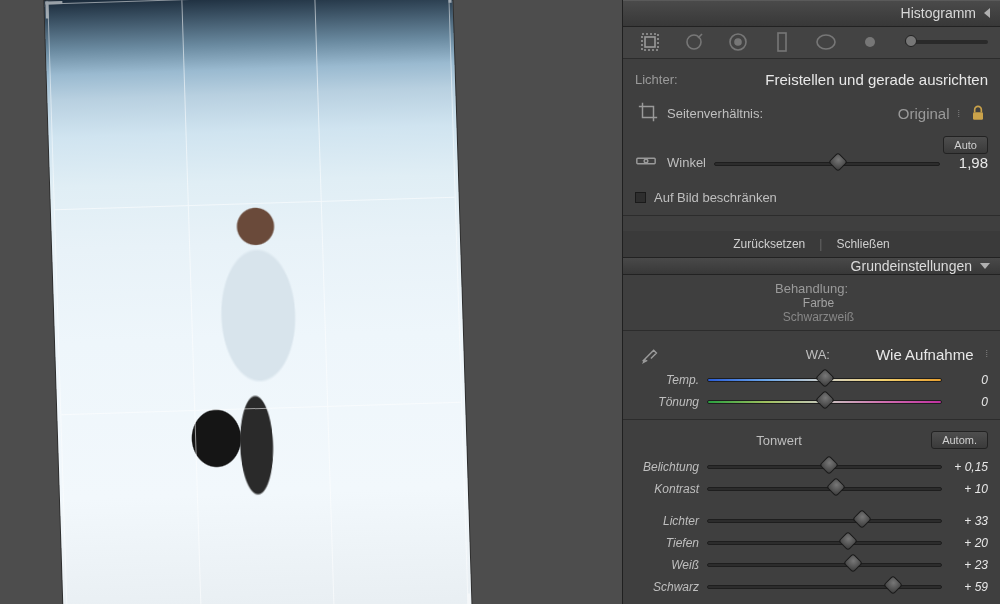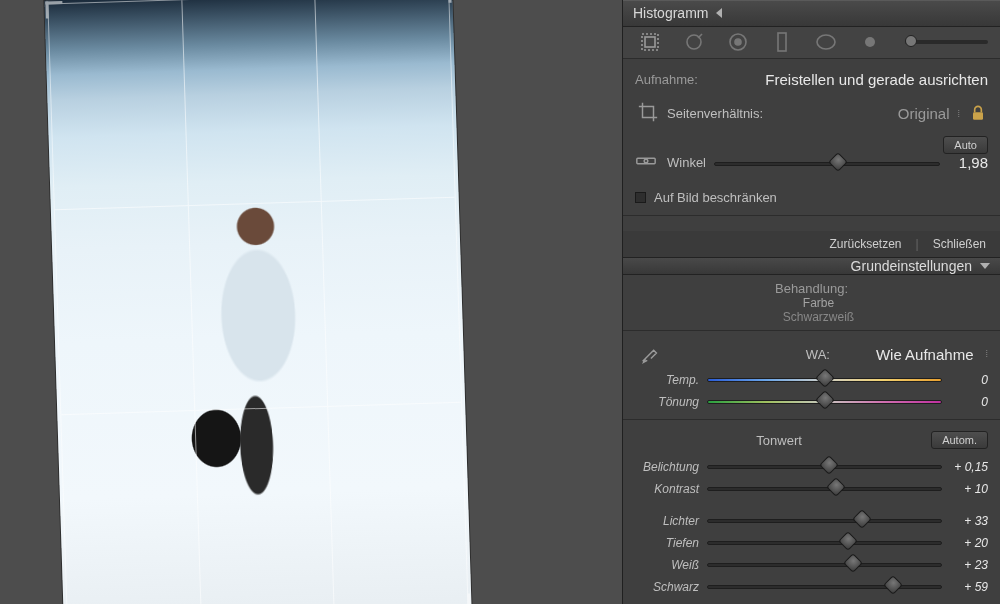--- a/index.html
+++ b/index.html
@@ -32,21 +32,21 @@
     opacity:.55;
   }
   .crop-overlay::before, .crop-overlay::after { content:""; position:absolute; width:14px; height:14px; }
   .crop-overlay::before { top:-3px; left:-3px; border-top:3px solid #fff; border-left:3px solid #fff; }
   .crop-overlay::after  { bottom:-3px; right:-3px; border-bottom:3px solid #fff; border-right:3px solid #fff; }
   .c-tr, .c-bl { position:absolute; width:14px; height:14px; }
   .c-tr { top:-3px; right:-3px; border-top:3px solid #fff; border-right:3px solid #fff; }
 
   .panel { flex:1; height:604px; background:#3f3f3f; border-left:1px solid #202020; color:#bfbfbf; font-size:12px; overflow:hidden; display:flex; flex-direction:column; }
   .pane-header {
-    height:42px; display:flex; align-items:center; justify-content:flex-start;
+    height:42px; display:flex; align-items:center; justify-content:flex-end;
     padding:0 10px; background:linear-gradient(#4a4a4a,#383838);
     border-top:1px solid #5a5a5a; border-bottom:1px solid #222;
     color:#d8d8d8; font-size:14px; gap:8px;
   }
   .tri { width:0; height:0; border-top:6px solid #b0b0b0; border-left:5px solid transparent; border-right:5px solid transparent; }
   .tri-left { border-top:5px solid transparent; border-bottom:5px solid transparent; border-right:6px solid #b0b0b0; border-left:none; width:0; height:0; }
 
   .toolrow {
     height:52px; display:flex; align-items:center; gap:14px; padding:0 12px;
     border-bottom:1px solid #2c2c2c; background:#434343;
@@ -70,21 +70,21 @@
   .track { position:absolute; left:0; right:0; top:5px; height:4px; background:#2c2c2c; border-radius:2px; border:1px solid #1e1e1e; }
   .track.grad-temp { background:linear-gradient(90deg,#2b5dd6,#6aa5e8,#d0d0c8,#f0d070,#e8a030); }
   .track.grad-tint { background:linear-gradient(90deg,#2aa040,#a0c060,#c8c8c0,#d070b0,#c030a0); }
   .thumb { position:absolute; top:-2px; width:14px; height:14px; background:radial-gradient(circle at 40% 35%,#777,#3a3a3a); border:1px solid #1a1a1a; border-radius:3px; transform:rotate(45deg); margin-left:-7px; }
 
   .slider-row { display:flex; align-items:center; height:22px; gap:0;font-style:italic; }
   .slider-row .nm  { width:72px; text-align:right; color:#bfbfbf; font-size:12px; padding-right:8px; }
   .slider-row .sl  { flex:1; position:relative; height:14px; }
   .slider-row .vl  { width:46px; text-align:right; color:#e8e8e8; font-size:12px; padding-left:6px; }
 
-  .footer-row { display:flex; justify-content:flex-end; gap:6px; padding:6px 10px; background:#3a3a3a; border-bottom:1px solid #222; color:#cfcfcf; font-size:12px;margin-top:15px; }
+  .footer-row { display:flex; justify-content:center; gap:6px; padding:6px 10px; background:#3a3a3a; border-bottom:1px solid #222; color:#cfcfcf; font-size:12px;margin-top:15px; }
   .footer-row span { padding:0 4px; }
   .divider { color:#666; }
 
   .pane-header2 {
     height:26px; display:flex; align-items:center; justify-content:flex-end;
     padding:0 10px; background:linear-gradient(#494949,#383838);
     border-bottom:1px solid #222; color:#dcdcdc; font-size:14px; gap:8px;
   }
   .treat-row { display:flex; align-items:center; padding:6px 12px; border-bottom:1px solid #2c2c2c;flex-direction:column; }
   .treat-row .opt { color:#888; padding-left:14px; }
@@ -147,21 +147,21 @@
           <circle cx="12" cy="12" r="5" fill="#9a9a9a" stroke="none"></circle>
         </svg>
     </span>
     <div class="slider-mini">
         <span class="knob"></span>
       </div>
   </div>
 
   <div class="section">
     <div class="row">
-      <span class="lbl dim">Aufnahme:</span>
+      <span class="lbl dim">Lichter:</span>
       <span class="spacer"></span>
       <span class="val">Freistellen und gerade ausrichten</span>
     </div>
     <div class="row" style="margin-top:10px;text-align:right;">
       <span style="width:24px;">
         <svg viewBox="0 0 24 24" width="22" height="22" class="icon-svg">
             <path d="M6 2v16h16M2 6h16v16"></path>
           </svg>
       </span>
       <span class="lbl">Seitenverhältnis:</span>

